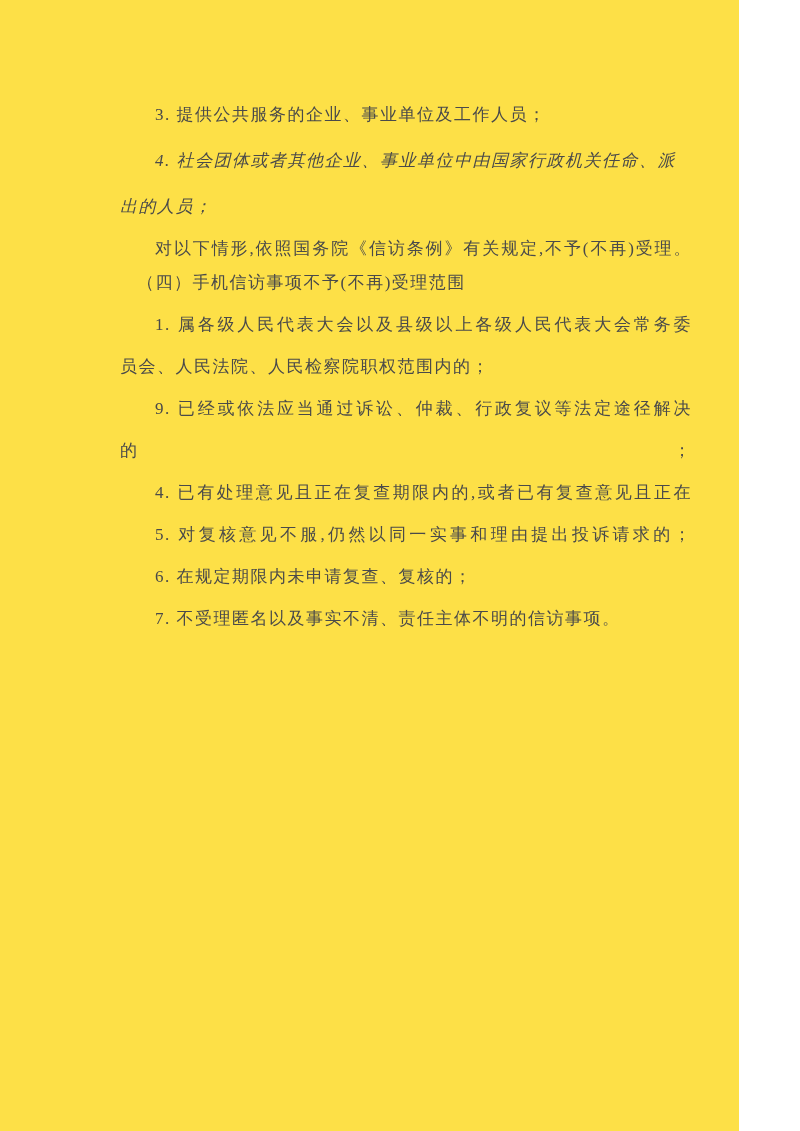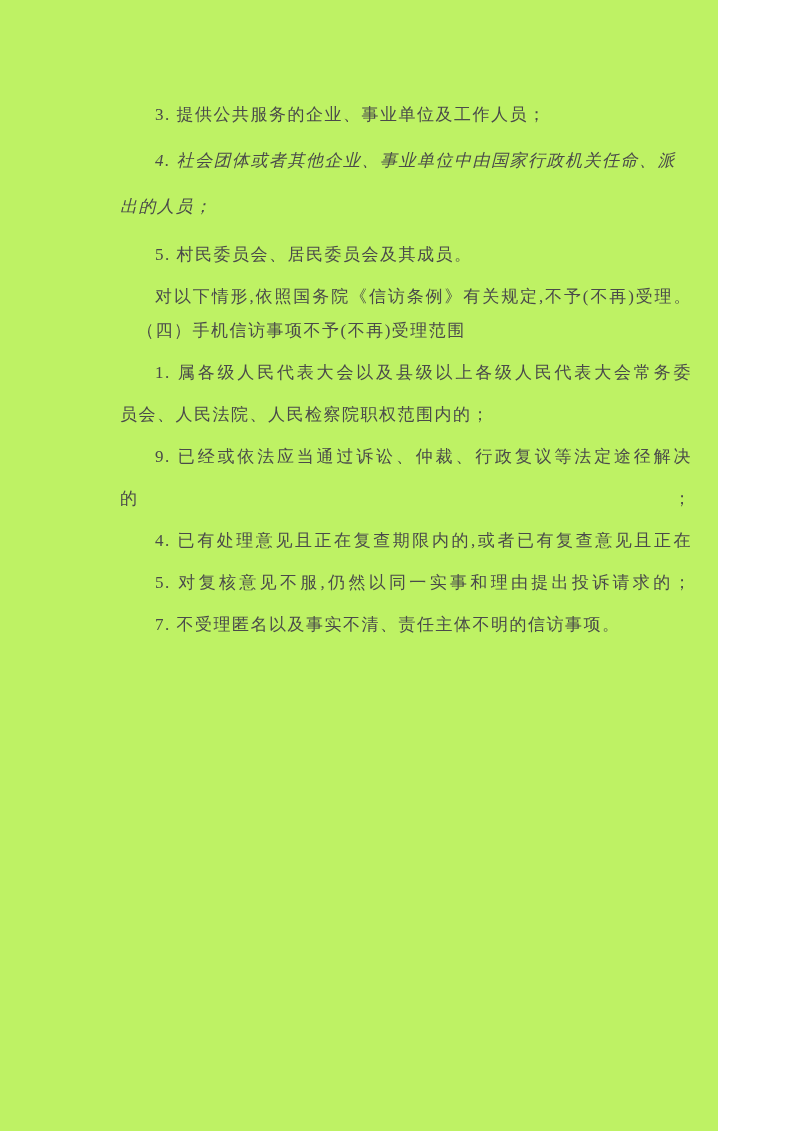--- a/index.html
+++ b/index.html
@@ -7,21 +7,22 @@
     width: 800px;
     height: 1131px;
     background: #ffffff;
     overflow: hidden;
     font-family: "Liberation Serif", "DejaVu Serif", serif;
   }
   .page {
     position: relative;
     width: 718px;
     height: 1131px;
-    background: #bef264;
+    background: #fde047;
+    padding-left: 21px;
   }
   .doc {
     position: absolute;
     left: 120px;
     top: 94px;
     width: 572px;
     color: #4a4a4a;
     font-size: 17px;
     line-height: 42px;
     letter-spacing: 1.5px;
@@ -42,33 +43,33 @@
 <body>
 
 <div class="page">
   <div class="doc">
 
     <div class="line indent">3. 提供公共服务的企业、事业单位及工作人员；</div>
 
     <div class="line indent sp4">4. 社会团体或者其他企业、事业单位中由国家行政机关任命、派</div>
     <div class="line sp4">出的人员；</div>
 
-    <div class="line indent sp6">5. 村民委员会、居民委员会及其成员。</div>
 
     <div class="line indent fill">对以下情形,依照国务院《信访条例》有关规定,不予(不再)受理。</div>
 
     <div class="line h-indent spneg">（四）手机信访事项不予(不再)受理范围</div>
 
     <div class="line indent fill">1. 属各级人民代表大会以及县级以上各级人民代表大会常务委</div>
     <div class="line">员会、人民法院、人民检察院职权范围内的；</div>
 
     <div class="line indent fill">9. 已经或依法应当通过诉讼、仲裁、行政复议等法定途径解决的；</div>
 
 
     <div class="line indent fill">4. 已有处理意见且正在复查期限内的,或者已有复查意见且正在</div>
 
     <div class="line indent fill">5. 对复核意见不服,仍然以同一实事和理由提出投诉请求的；</div>
 
+    <div class="line indent">6. 在规定期限内未申请复查、复核的；</div>
 
     <div class="line indent">7. 不受理匿名以及事实不清、责任主体不明的信访事项。</div>
 
   </div>
 </div>
 
 </body></html>

